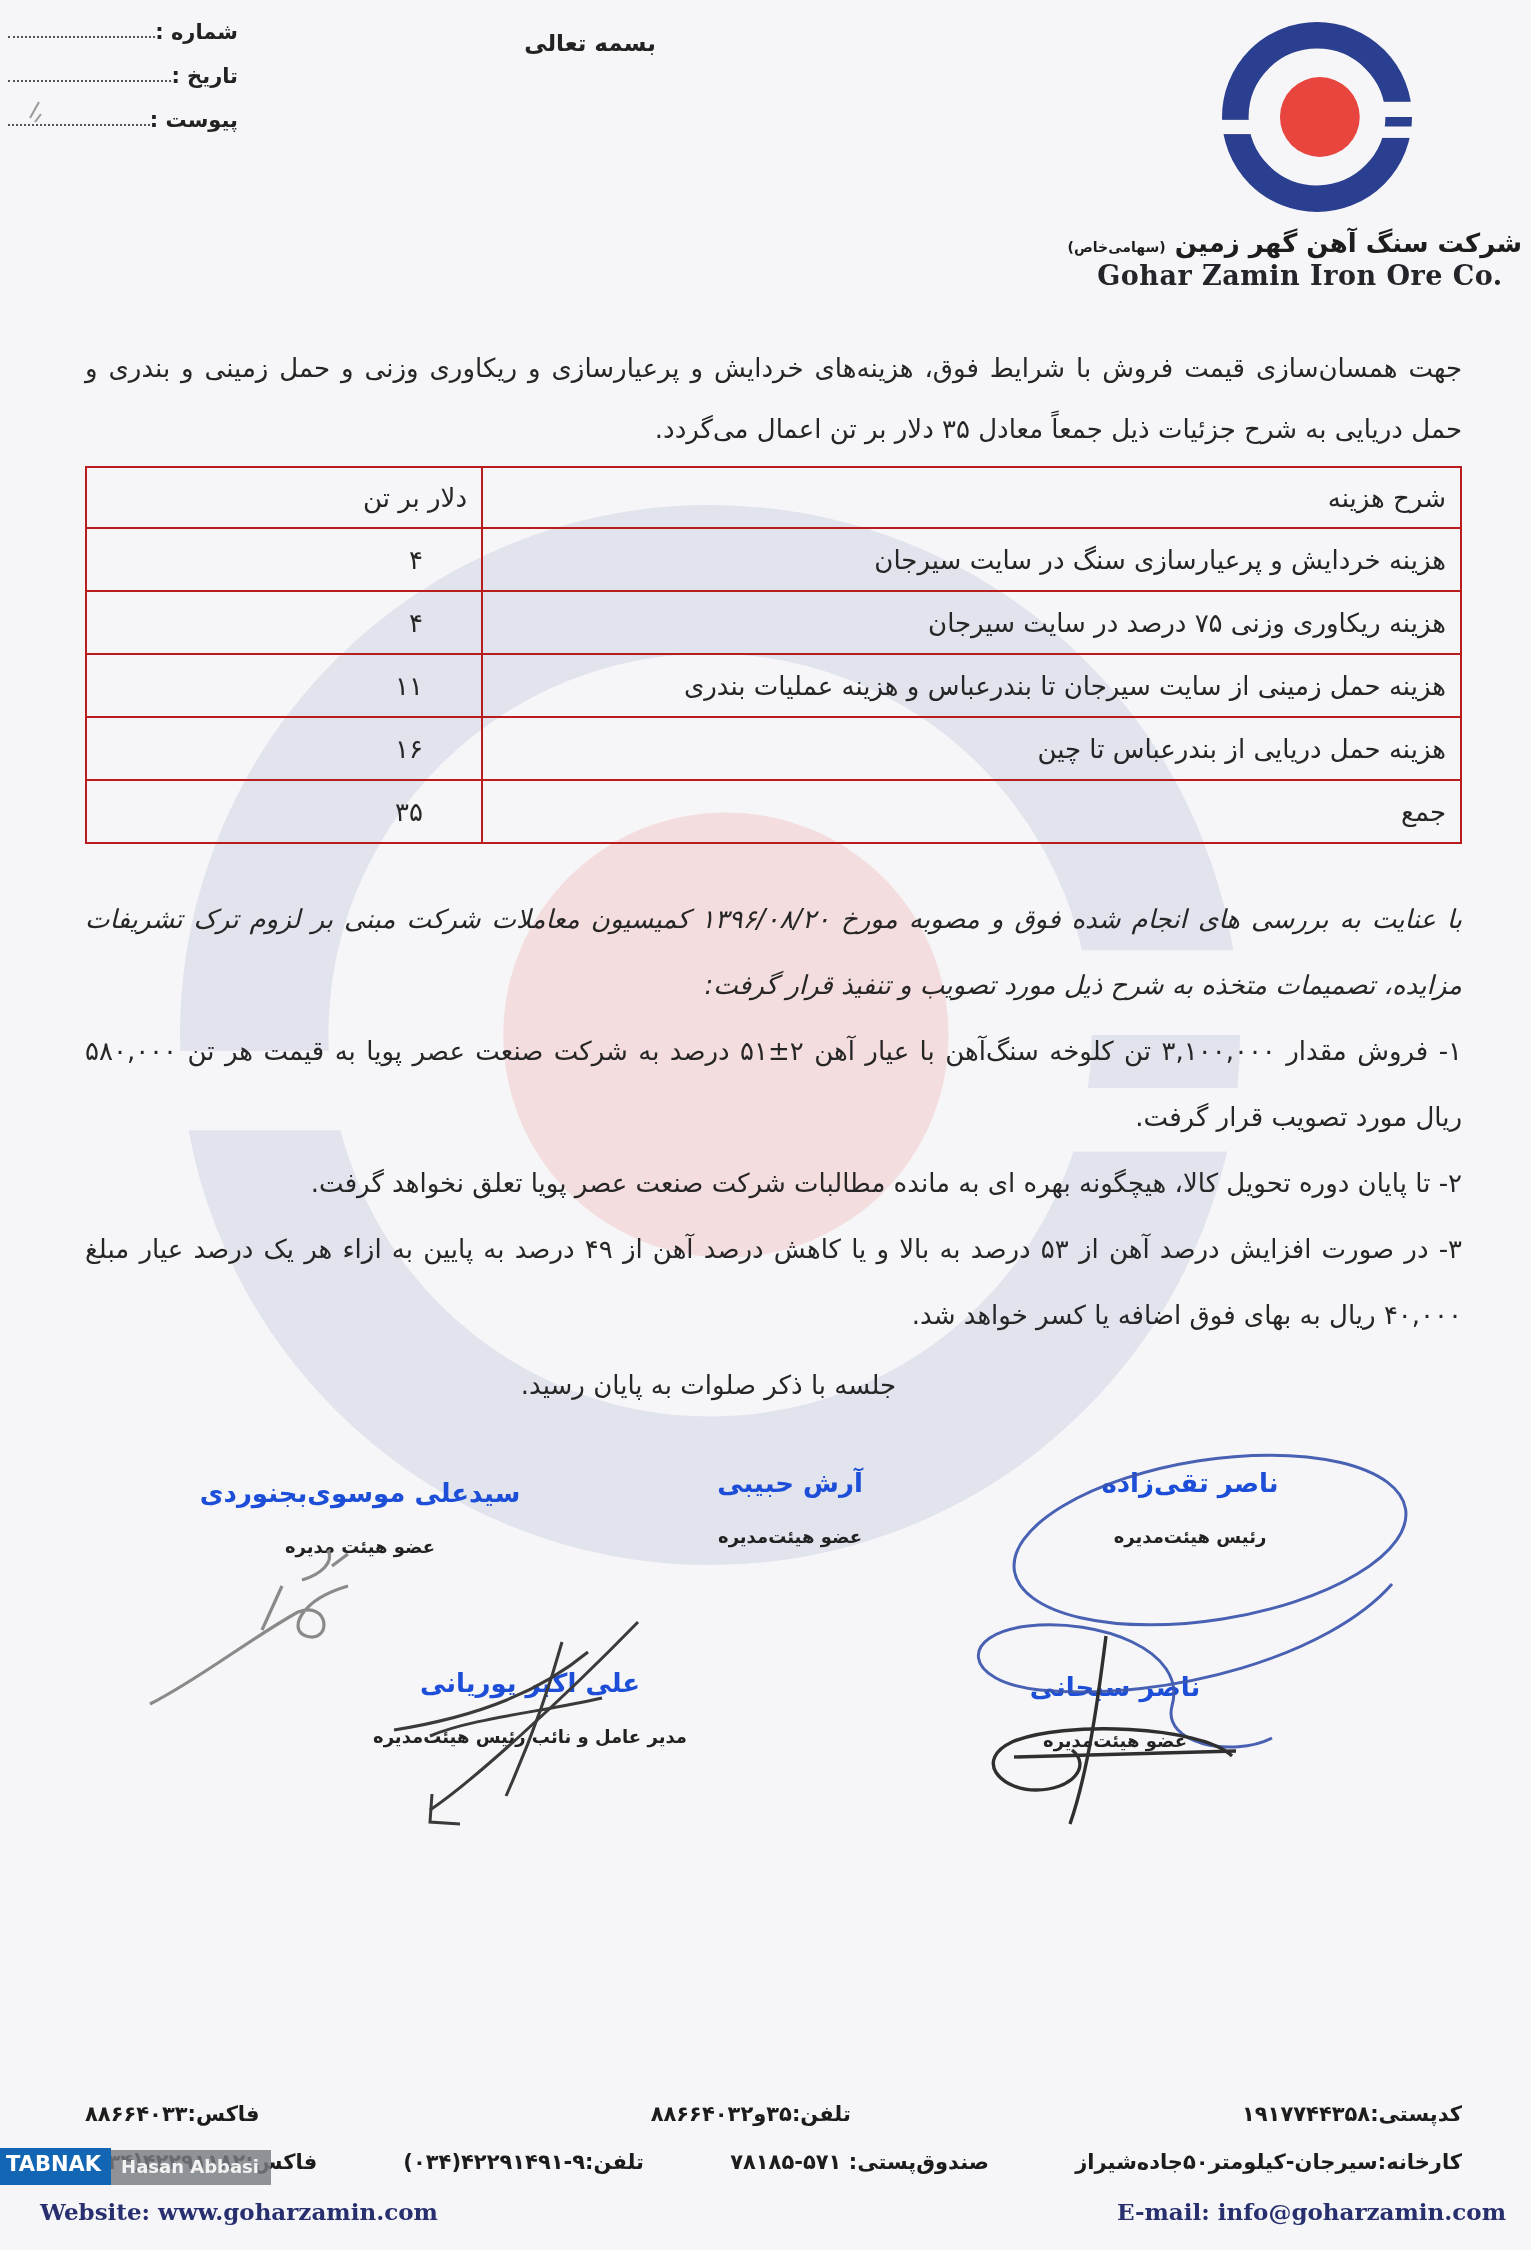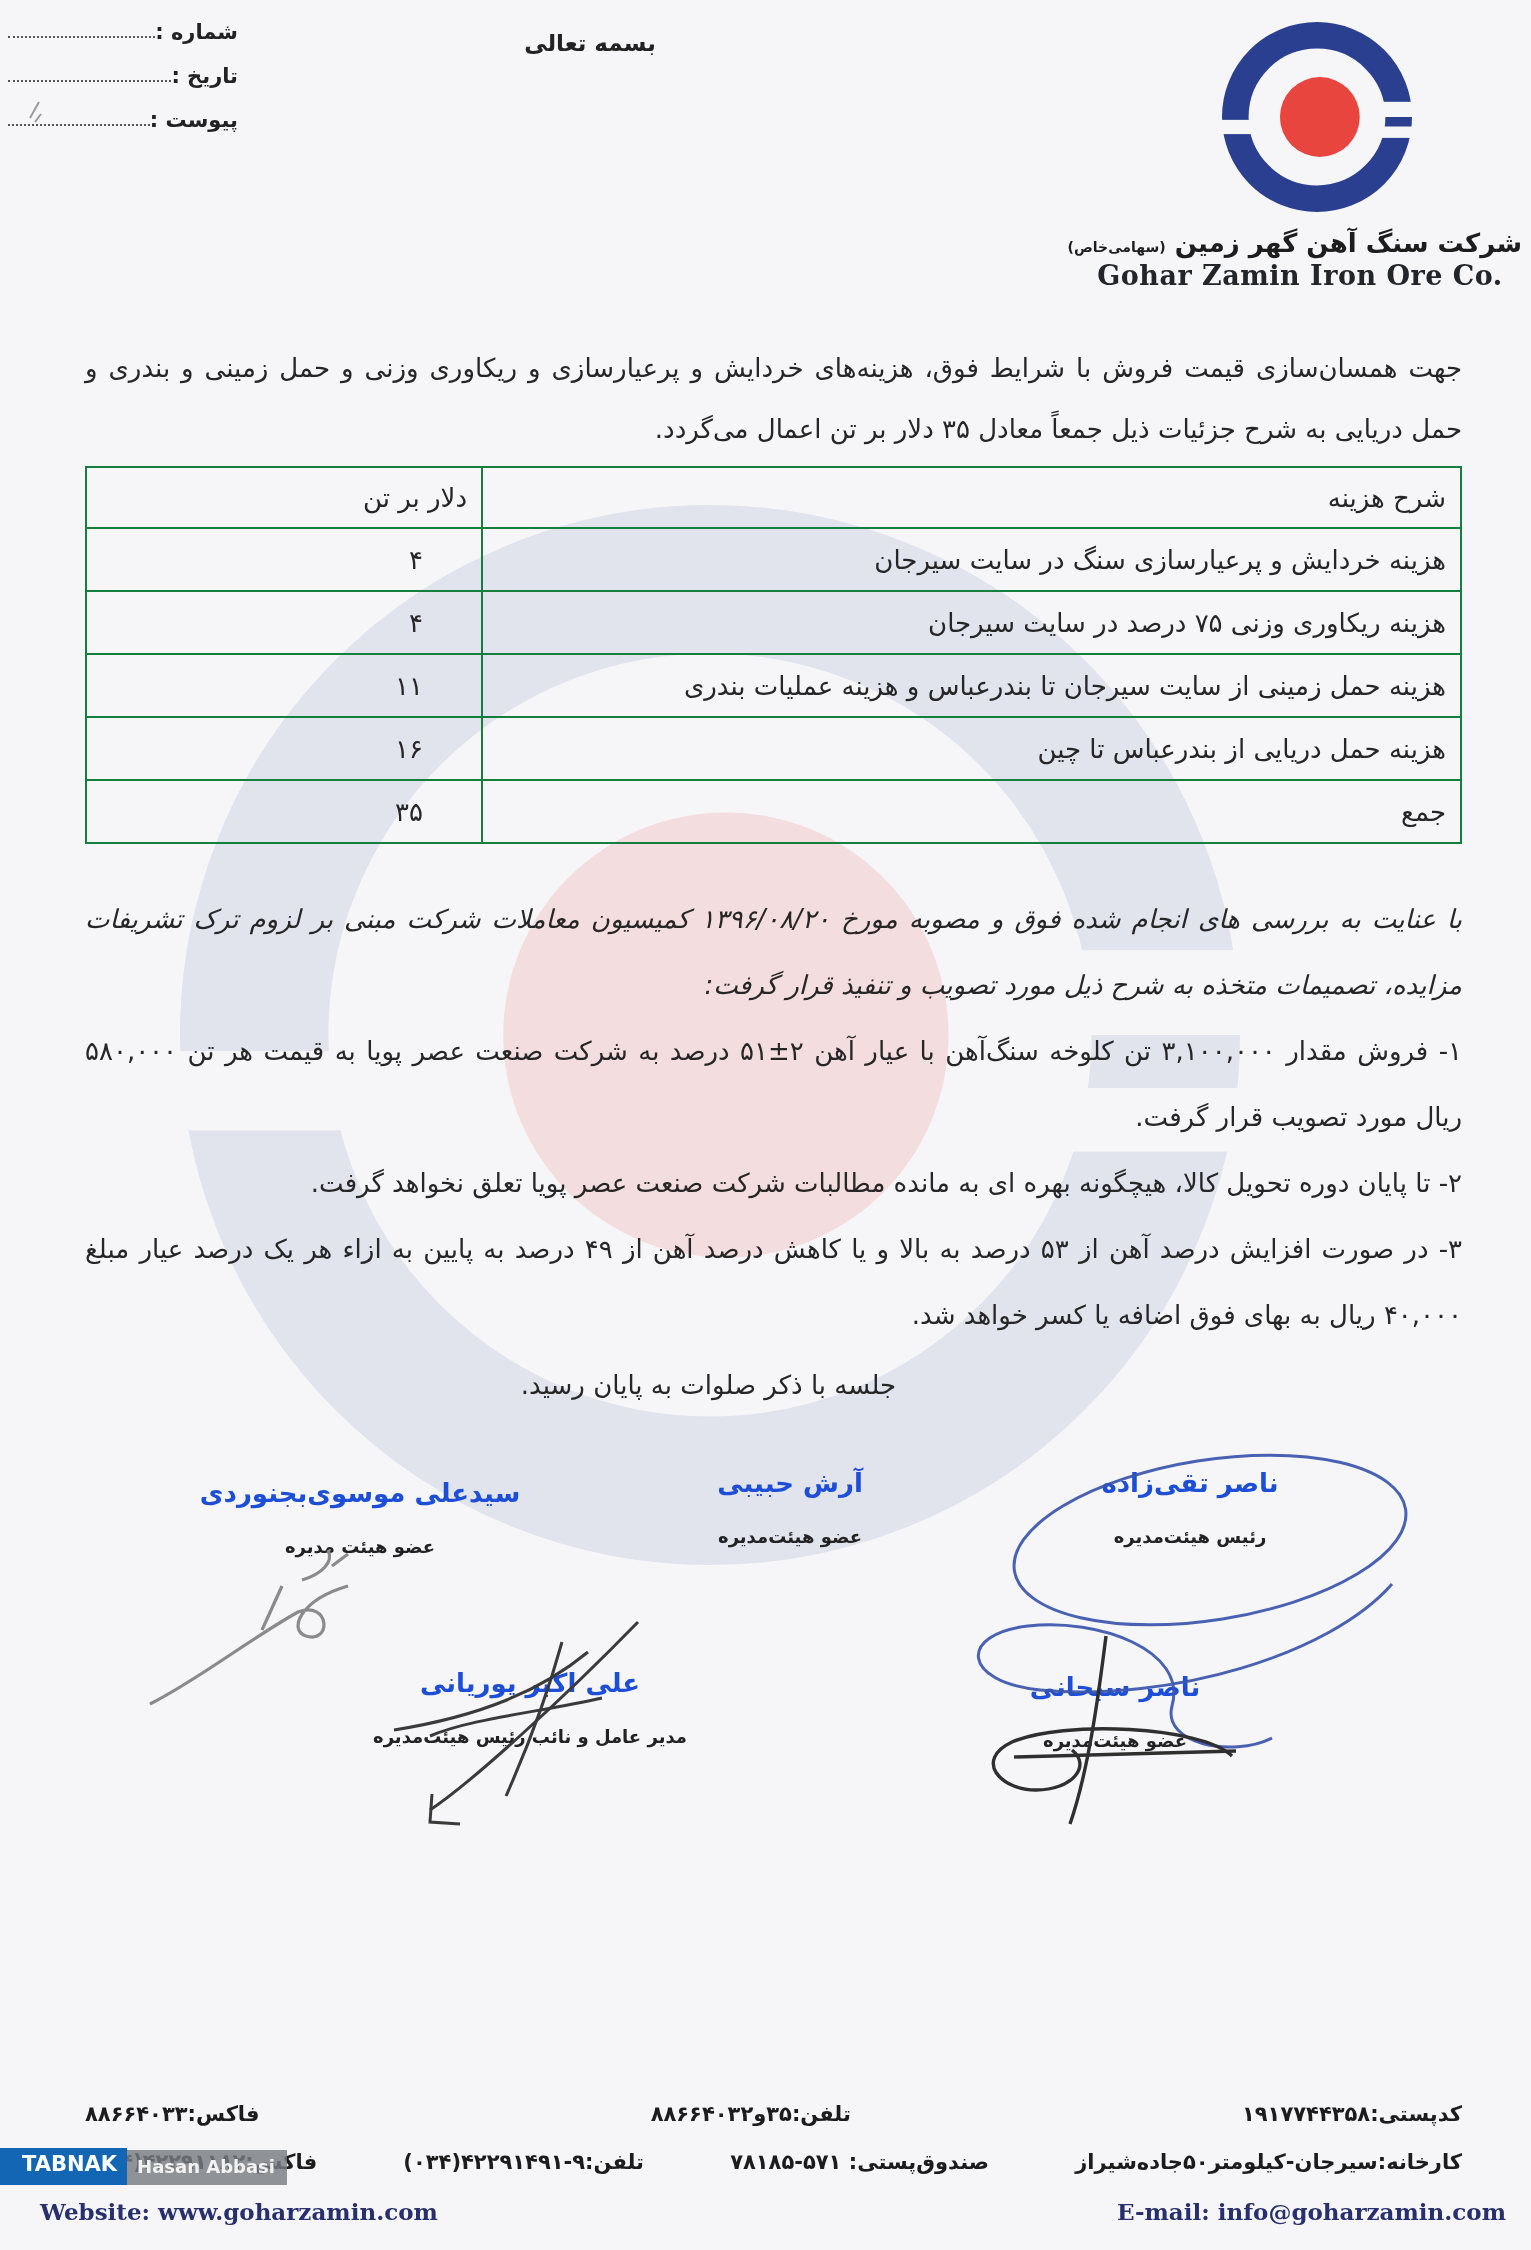--- a/index.html
+++ b/index.html
@@ -13,42 +13,42 @@
   .bismillah{position:absolute;top:30px;left:480px;width:220px;text-align:center;font-weight:bold;font-size:23px;color:#222;z-index:2;}
   .logo-wrap{position:absolute;top:22px;left:1222px;width:190px;height:190px;z-index:2;}
   .company-block{position:absolute;top:228px;left:1078px;width:444px;text-align:center;z-index:2;}
   .company-fa{font-size:26px;font-weight:bold;color:#1d1d1d;white-space:nowrap;}
   .company-fa small{font-size:14px;font-weight:bold;}
   .company-en{font-family:"DejaVu Serif","Liberation Serif",serif;font-weight:bold;font-size:27px;color:#23252b;margin-top:2px;letter-spacing:.5px;}
   
   .content{position:absolute;top:338px;left:85px;width:1377px;z-index:2;}
   .para{font-size:26px;line-height:2.35;text-align:justify;color:#262626;}
   table.cost{width:100%;border-collapse:collapse;margin-top:6px;background:transparent;}
-  table.cost th,table.cost td{border:2px solid #15803d;font-size:26px;color:#262626;background:transparent;}
+  table.cost th,table.cost td{border:2px solid #b91c1c;font-size:26px;color:#262626;background:transparent;}
   th.c-desc,td.c-desc{text-align:right;padding-right:14px;padding-left:25px;}
   th.c-val,td.c-val{width:335px;text-align:right;}
   th.c-val{padding-right:14px;font-weight:normal;}
   td.c-val{padding-right:58px;}
   table.cost th{height:57px;font-weight:normal;}
   table.cost td{height:59px;}
   .resolution{margin-top:42px;font-size:26px;line-height:2.54;text-align:justify;color:#262626;font-style:italic;}
   .res-item{font-size:26px;line-height:2.54;text-align:justify;color:#262626;}
   .closing{margin-top:22px;margin-left:0;margin-right:130px;text-align:center;font-size:26px;color:#262626;}
   
   .sig{position:absolute;text-align:center;z-index:2;}
   .sig .sig-name{font-size:26px;font-weight:bold;color:#1d4ed8;}
   .sig .sig-title{font-size:18px;font-weight:bold;color:#222;margin-top:28px;}
   .ink{position:absolute;top:0;left:0;z-index:3;pointer-events:none;}
   .wm{position:absolute;z-index:0;pointer-events:none;}
   
   .footer-line{position:absolute;left:85px;width:1377px;display:flex;justify-content:space-between;direction:rtl;font-size:21px;font-weight:bold;color:#1c1c1c;z-index:2;white-space:nowrap;}
   .footer-line .lbl{font-weight:bold;}
   .footer-en{position:absolute;left:40px;width:1466px;display:flex;justify-content:space-between;direction:ltr;font-family:"DejaVu Serif","Liberation Serif",serif;font-size:23px;font-weight:bold;color:#272f6e;z-index:2;}
   .tabnak{position:absolute;top:2148px;left:0;display:flex;z-index:4;direction:ltr;}
-  .tabnak-main{background:#1266b3;color:#fff;font-family:"DejaVu Sans",sans-serif;font-weight:bold;font-size:21px;padding:4px 10px 5px 22px;}
+  .tabnak-main{background:#1266b3;color:#fff;font-family:"DejaVu Sans",sans-serif;font-weight:bold;font-size:21px;padding:4px 10px 5px 6px;}
   .tabnak-sub{background:rgba(120,124,130,.82);color:#f2f2f2;font-size:18px;padding:6px 12px 5px 10px;margin-top:2px;height:24px;font-weight:bold;}
 </style>
 </head>
 <body>
 
 <div class="page">
 
   <svg class="wm" style="top:505px;left:180px;" width="1060" height="1060" viewBox="0 0 200 200">
     <circle cx="100" cy="100" r="86" fill="none" stroke="rgba(42,63,143,0.10)" stroke-width="28"></circle>
     <rect x="-4" y="103" width="80" height="15" fill="#f6f6f8"></rect>

